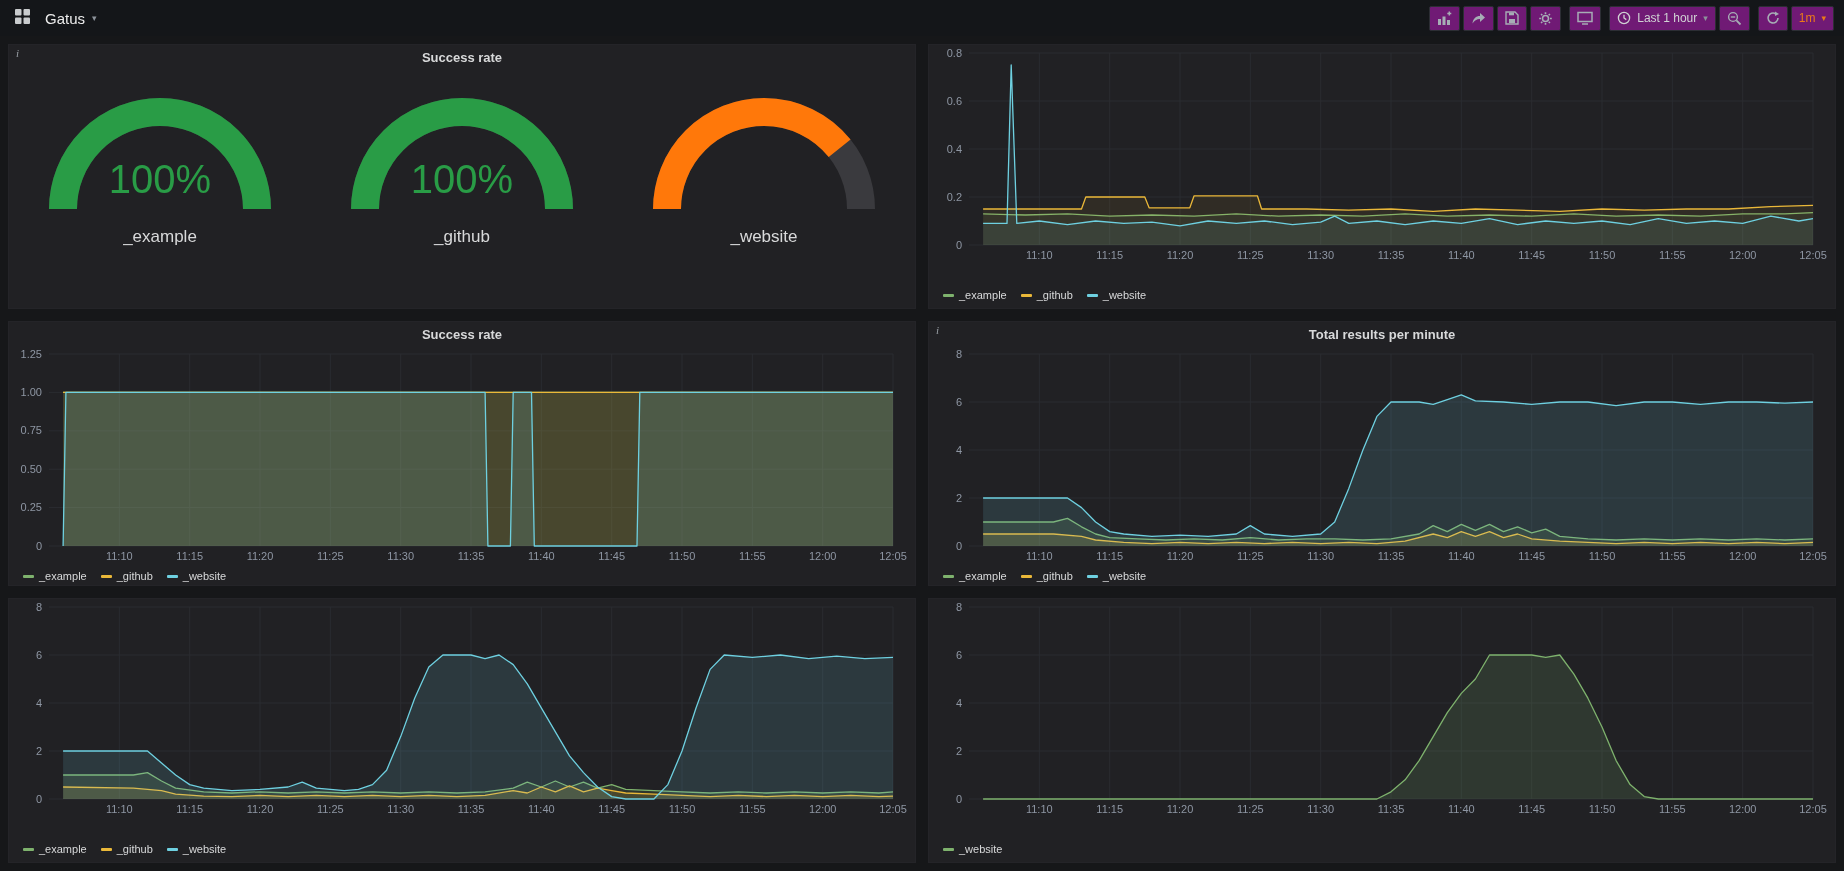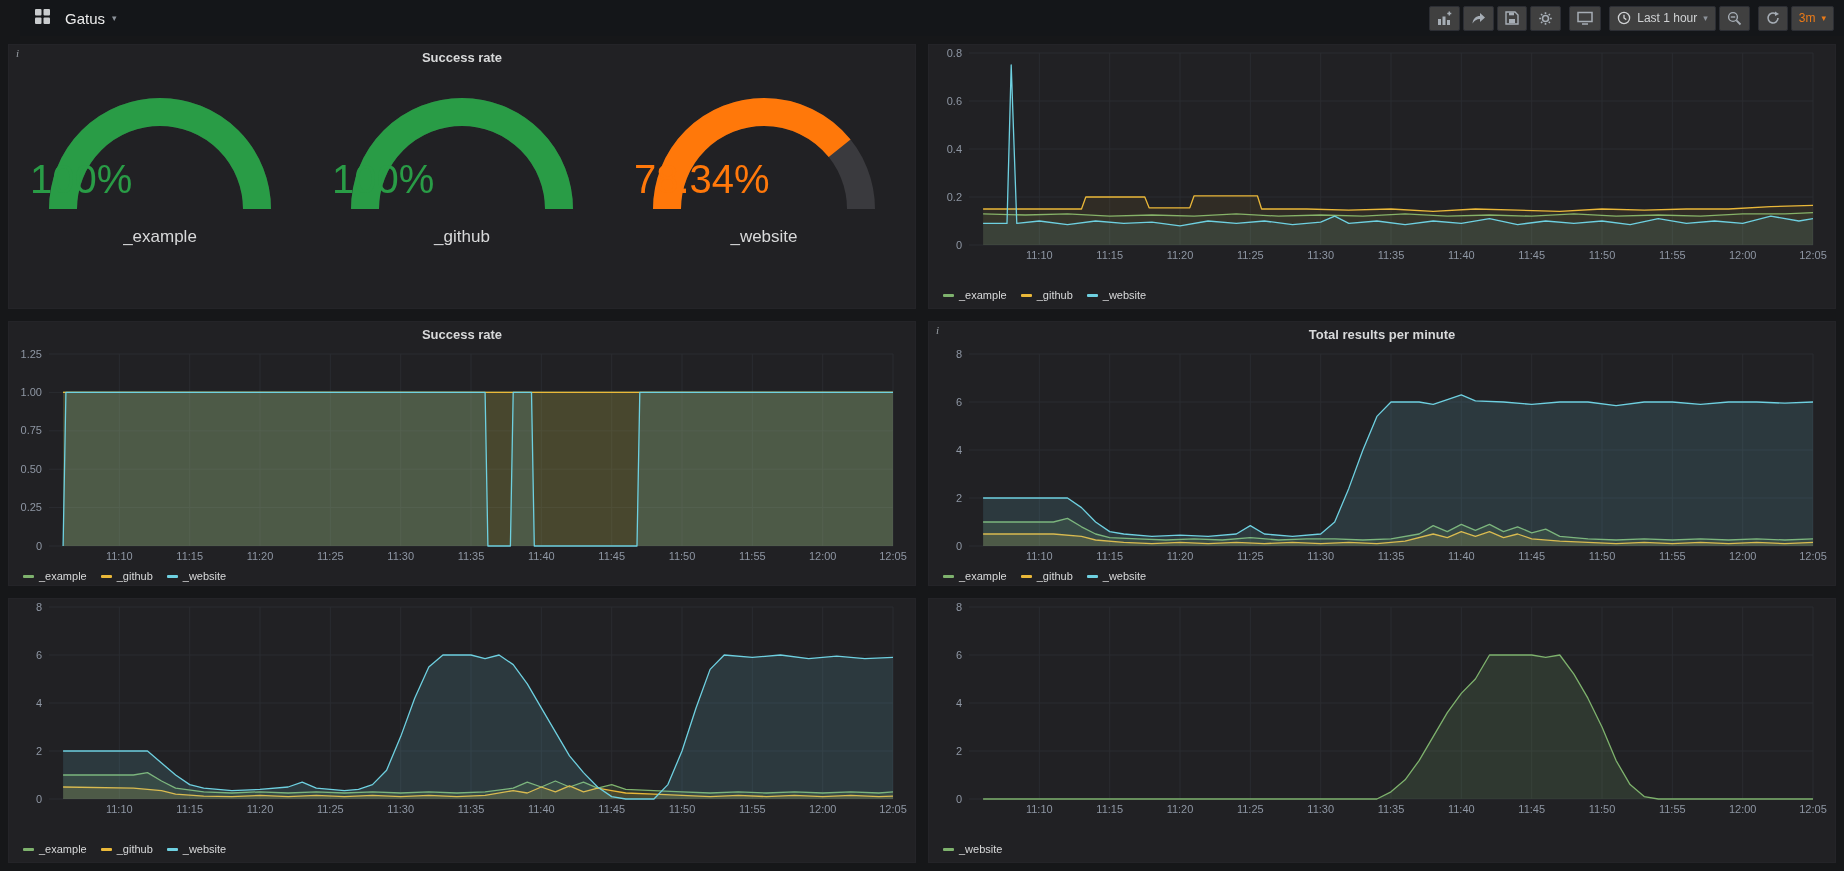--- a/index.html
+++ b/index.html
@@ -2,29 +2,29 @@
 <html style="--orange: #eb7b18;"><head>
 <meta charset="utf-8">
 <style>
   * { margin:0; padding:0; box-sizing:border-box; }
   html,body { width:1844px; height:871px; overflow:hidden; background:#161719;
     font-family:"Liberation Sans", sans-serif; color:#d8d9da; }
   button { font-family:inherit; background:none; border:none; color:inherit; cursor:pointer; }
 
   
   .navbar { height:36px; display:flex; justify-content:space-between; align-items:center;
-    padding:0 10px 0 8px; background:#141619;margin-left:20px; }
+    padding:0 10px 0 8px; background:#141619; }
   .nav-left { display:flex; align-items:center; gap:2px; }
   .nav-plain { display:flex; align-items:center; gap:7px; padding:4px 6px; color:#c9ccce; }
   .dash-title { font-size:15px; color:#ececec; }
   .caret { font-size:9px; color:#8d939b; line-height:1; }
   .nav-right { display:flex; align-items:center; gap:8px; }
   .btn-group { display:flex; gap:3px; }
   .nav-btn { height:25px; min-width:27px; display:flex; align-items:center; justify-content:center;
-    gap:6px; background:#404040; border:1px solid #2c2e34; border-radius:2px; padding:0 7px;
+    gap:6px; background:#701a75; border:1px solid #2c2e34; border-radius:2px; padding:0 7px;
     color:#a6adb5; font-size:12px; }
   .nav-btn .icon { display:flex; }
   .time-range-btn { color:#d0d2d4; }
   .refresh-val { color:var(--orange,#eb7b18); }
   .refresh-val .caret { color:inherit; }
 
   
   .dashboard { height:835px; padding:8px; display:grid; grid-template-columns:1fr 1fr;
     grid-template-rows:repeat(3,1fr); gap:12px; }
   .panel { background:#212124; position:relative; display:flex; flex-direction:column;
@@ -39,21 +39,21 @@
   .legend { flex:0 0 22px; display:flex; align-items:center; gap:14px; padding:0 14px 4px;
     font-size:11px; color:#d8d9da; }
   .legend-item { display:flex; align-items:center; gap:5px; cursor:pointer; }
   .legend-dash { display:inline-block; width:11px; height:3px; border-radius:1px; }
   .tick { fill:#8e96a3; font-size:11px; font-family:"Liberation Sans", sans-serif; }
 
   
   .gauge-row { flex:1; display:flex; justify-content:space-around; align-items:flex-start; padding-top:22px; }
   .gauge { display:flex; flex-direction:column; align-items:center; }
   .gauge-arc-wrap { position:relative; width:260px; height:120px; }
-  .gauge-value { position:absolute; left:0; right:0; top:68px; text-align:left;
+  .gauge-value { position:absolute; left:0; right:0; top:68px; text-align:center;
     font-size:40px; font-weight:500; line-height:1; }
   .gauge-label { margin-top:16px; font-size:17px; color:#d8d9da; }
 </style>
 </head>
 <body>
 
 <header class="navbar">
   <div class="nav-left">
     <button class="nav-plain">
       <span class="icon">
@@ -143,21 +143,21 @@
     <div class="btn-group">
       <button class="nav-btn">
         <span class="icon">
           <svg width="14" height="14" viewBox="0 0 14 14">
               <path d="M12 7 A5 5 0 1 1 9.6 2.7" fill="none" stroke="currentColor" stroke-width="1.6"></path>
               <path d="M9 0.6 L13 2.9 L9 5.1 Z" fill="currentColor"></path>
             </svg>
         </span>
       </button>
       <button class="nav-btn refresh-val">
-        <span>3m</span>
+        <span>1m</span>
         <span class="caret">▾</span>
       </button>
     </div>
   </div>
 </header>
 
 <main class="dashboard">
 
   <section class="panel">
     <span class="info-corner">i</span>
@@ -182,21 +182,20 @@
           <div class="gauge-value" style="color: rgb(41, 156, 70);">100%</div>
         </div>
         <div class="gauge-label">_github</div>
       </div>
       <div class="gauge">
         <div class="gauge-arc-wrap">
           <div class="gauge-arc"><svg width="260" height="120">
                 <path d="M 33 118 A 97 97 0 0 1 227 118" stroke="#3a3a3e" stroke-width="28" fill="none"></path>
                 <path d="M 33 118 A 97 97 0 0 1 227 118" stroke="#ff780a" stroke-width="28" fill="none" stroke-dasharray="238.7 306.7"></path>
               </svg></div>
-          <div class="gauge-value" style="color: rgb(255, 120, 10);">78.34%</div>
         </div>
         <div class="gauge-label">_website</div>
       </div>
     </div>
   </section>
 
   <section class="panel">
     <div class="chart-canvas"><svg width="894" height="217">
           <line x1="104.3" x2="104.3" y1="8" y2="200" stroke="#2a2c31"></line>
           <line x1="174.7" x2="174.7" y1="8" y2="200" stroke="#2a2c31"></line>

